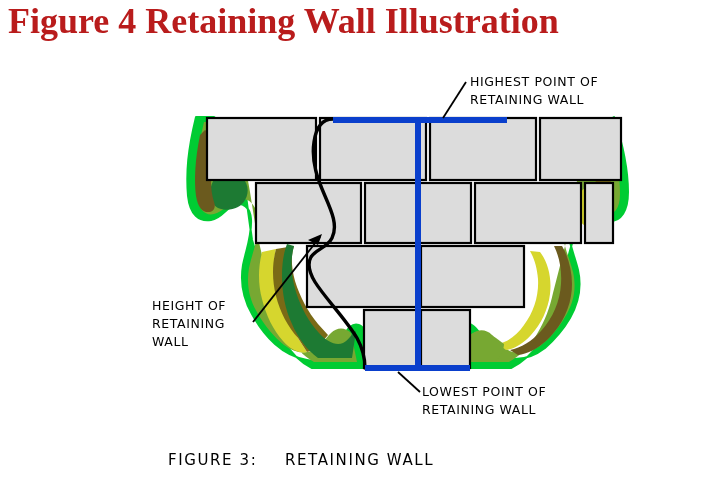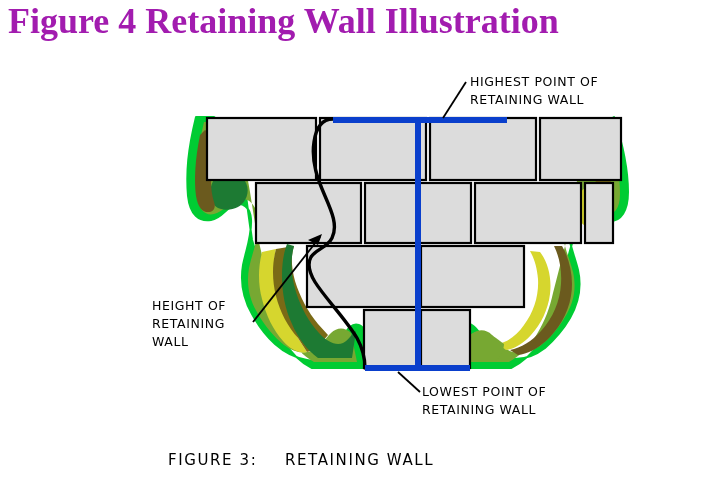--- a/index.html
+++ b/index.html
@@ -18,21 +18,21 @@
   #figure-title {
     position: absolute;
     left: 8px;
     top: 0px;
     width: 691px;
     height: 44px;
     line-height: 42px;
     font-family: "Liberation Serif", serif;
     font-weight: bold;
     font-size: 36px;
-    color: #a21caf;
+    color: #b91c1c;
     white-space: nowrap;
     letter-spacing: 0px;
   }
   #diagram-svg {
     position: absolute;
     left: 0;
     top: 0;
   }
   .annotation-text {
     font-family: "DejaVu Sans", sans-serif;

